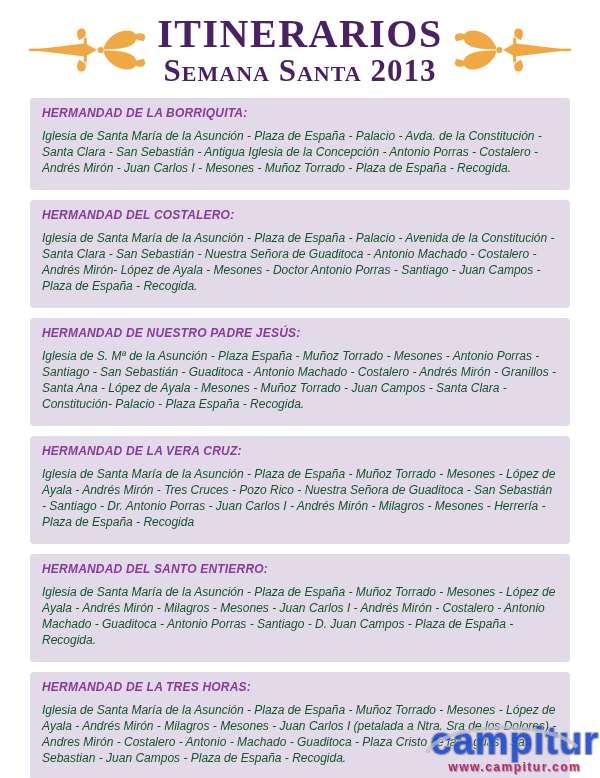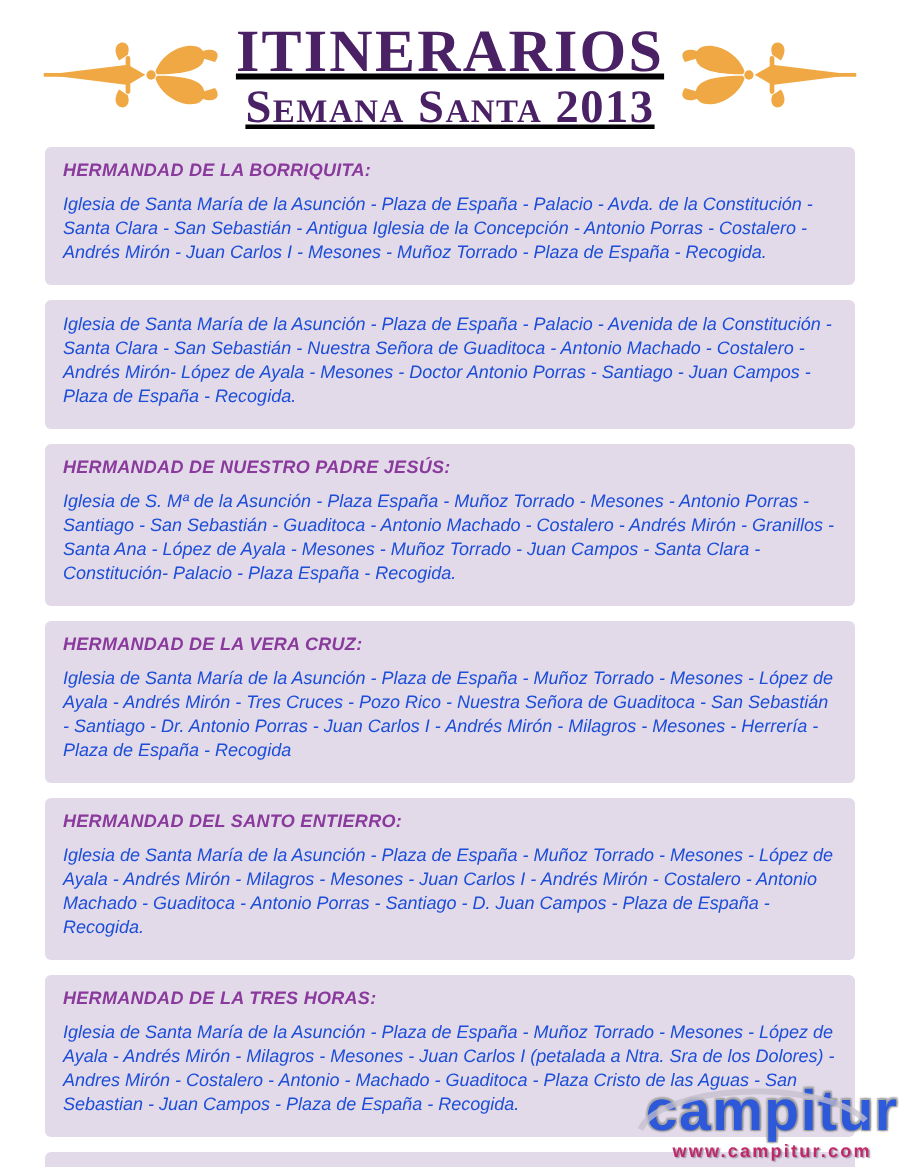--- a/index.html
+++ b/index.html
@@ -2,21 +2,21 @@
 <html><head>
 <meta charset="utf-8">
 <style>
   html,body{margin:0;padding:0;}
   body{
     width:600px;height:778px;background:#ffffff;position:relative;overflow:hidden;
     font-family:"Liberation Sans", sans-serif;
   }
   .page-header{
     display:flex;align-items:center;justify-content:center;
-    padding-top:8px;height:84px;gap:0;text-decoration:underline;
+    padding-top:8px;height:84px;gap:0;
   }
   .flourish{flex:0 0 auto;}
   .titles{
     text-align:center;color:#4b2166;
     font-family:"Liberation Serif", serif;
     padding:0 2px;
   }
   .main-title{
     font-size:40px;font-weight:700;letter-spacing:1.5px;
     margin:0;line-height:1.02;
@@ -28,21 +28,21 @@
   .itineraries{padding:6px 30px 0;}
   .sect{
     background:#e2dae9;border-radius:4px;
     padding:8px 12px 14px;margin-bottom:10px;font-style:italic;
   }
   .sect h3{
     margin:0 0 8px;font-size:12px;font-weight:700;
     color:#8a3a9c;letter-spacing:0.2px;
   }
   .sect p{
-    margin:0;font-size:12px;line-height:16px;color:#1d4ed8;
+    margin:0;font-size:12px;line-height:16px;color:#14532d;
   }
   .watermark{
     position:absolute;right:1px;bottom:4px;text-align:center;opacity:0.92;
   }
   .wm-swoosh{position:absolute;top:-13px;left:-10px;pointer-events:none;}
   .wm-brand{
     font-size:38px;font-weight:700;letter-spacing:1px;line-height:1;
     color:#1d4ed8;
     text-shadow:1px 1px 1px #8d8d8d,-1px -1px 1px #a5a5a5,1px -1px 1px #9a9a9a,-1px 1px 1px #9a9a9a;
   }
@@ -90,20 +90,21 @@
     </g>
   </svg>
 </header>
 
 <main class="itineraries">
   <section class="sect">
     <h3>HERMANDAD DE LA BORRIQUITA:</h3>
     <p>Iglesia de Santa María de la Asunción - Plaza de España - Palacio - Avda. de la Constitución - Santa Clara - San Sebastián - Antigua Iglesia de la Concepción - Antonio Porras - Costalero - Andrés Mirón - Juan Carlos I - Mesones - Muñoz Torrado - Plaza de España - Recogida.</p>
   </section>
   <section class="sect">
+    <h3>HERMANDAD DEL COSTALERO:</h3>
     <p>Iglesia de Santa María de la Asunción - Plaza de España - Palacio - Avenida de la Constitución - Santa Clara - San Sebastián - Nuestra Señora de Guaditoca - Antonio Machado - Costalero - Andrés Mirón- López de Ayala - Mesones - Doctor Antonio Porras - Santiago - Juan Campos - Plaza de España - Recogida.</p>
   </section>
   <section class="sect">
     <h3>HERMANDAD DE NUESTRO PADRE JESÚS:</h3>
     <p>Iglesia de S. Mª de la Asunción - Plaza España - Muñoz Torrado - Mesones - Antonio Porras - Santiago - San Sebastián - Guaditoca - Antonio Machado - Costalero - Andrés Mirón - Granillos - Santa Ana - López de Ayala - Mesones - Muñoz Torrado - Juan Campos - Santa Clara - Constitución- Palacio - Plaza España - Recogida.</p>
   </section>
   <section class="sect">
     <h3>HERMANDAD DE LA VERA CRUZ:</h3>
     <p>Iglesia de Santa María de la Asunción - Plaza de España - Muñoz Torrado - Mesones - López de Ayala - Andrés Mirón - Tres Cruces - Pozo Rico - Nuestra Señora de Guaditoca - San Sebastián - Santiago - Dr. Antonio Porras - Juan Carlos I - Andrés Mirón - Milagros - Mesones - Herrería - Plaza de España - Recogida</p>
   </section>

